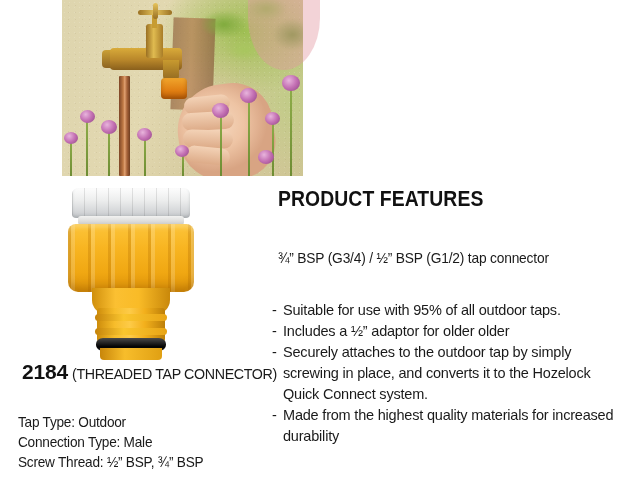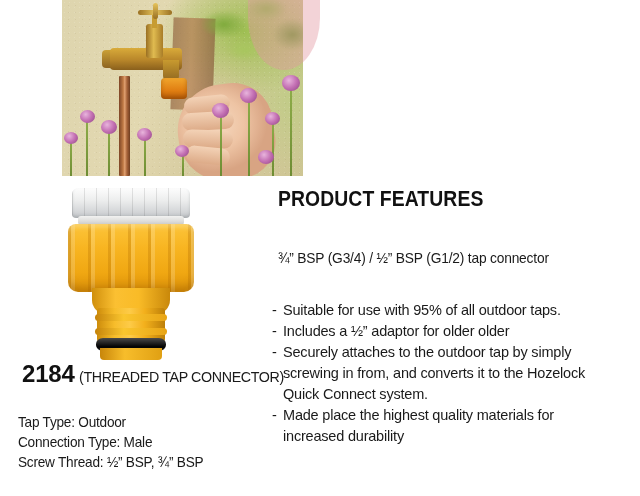--- a/index.html
+++ b/index.html
@@ -264,21 +264,21 @@
   
   .model-line {
     position: absolute;
     left: 22px;
     top: 360px;
     white-space: nowrap;
   }
   .model-number {
     font-family: "Liberation Sans", sans-serif;
     font-weight: 700;
-    font-size: 24px;
+    font-size: 21px;
     letter-spacing: -.2px;
     color: #111;
   }
   .model-name {
     font-family: "Liberation Sans", sans-serif;
     font-weight: 400;
     font-size: 15.5px;
     letter-spacing: -.4px;
     color: #1a1a1a;
     transform: scaleX(.92);
@@ -424,19 +424,19 @@
   <div class="bullet">
     <span class="bullet-dash">-</span>
     <span class="bullet-text">Suitable for use with 95% of all outdoor taps.</span>
   </div>
   <div class="bullet">
     <span class="bullet-dash">-</span>
     <span class="bullet-text">Includes a ½” adaptor for older older</span>
   </div>
   <div class="bullet">
     <span class="bullet-dash">-</span>
-    <span class="bullet-text">Securely attaches to the outdoor tap by simply screwing in from, and converts it to the Hozelock Quick Connect system.</span>
+    <span class="bullet-text">Securely attaches to the outdoor tap by simply screwing in place, and converts it to the Hozelock Quick Connect system.</span>
   </div>
   <div class="bullet">
     <span class="bullet-dash">-</span>
-    <span class="bullet-text">Made place the highest quality materials for increased durability</span>
+    <span class="bullet-text">Made from the highest quality materials for increased durability</span>
   </div>
 </div>
 
 </body></html>

